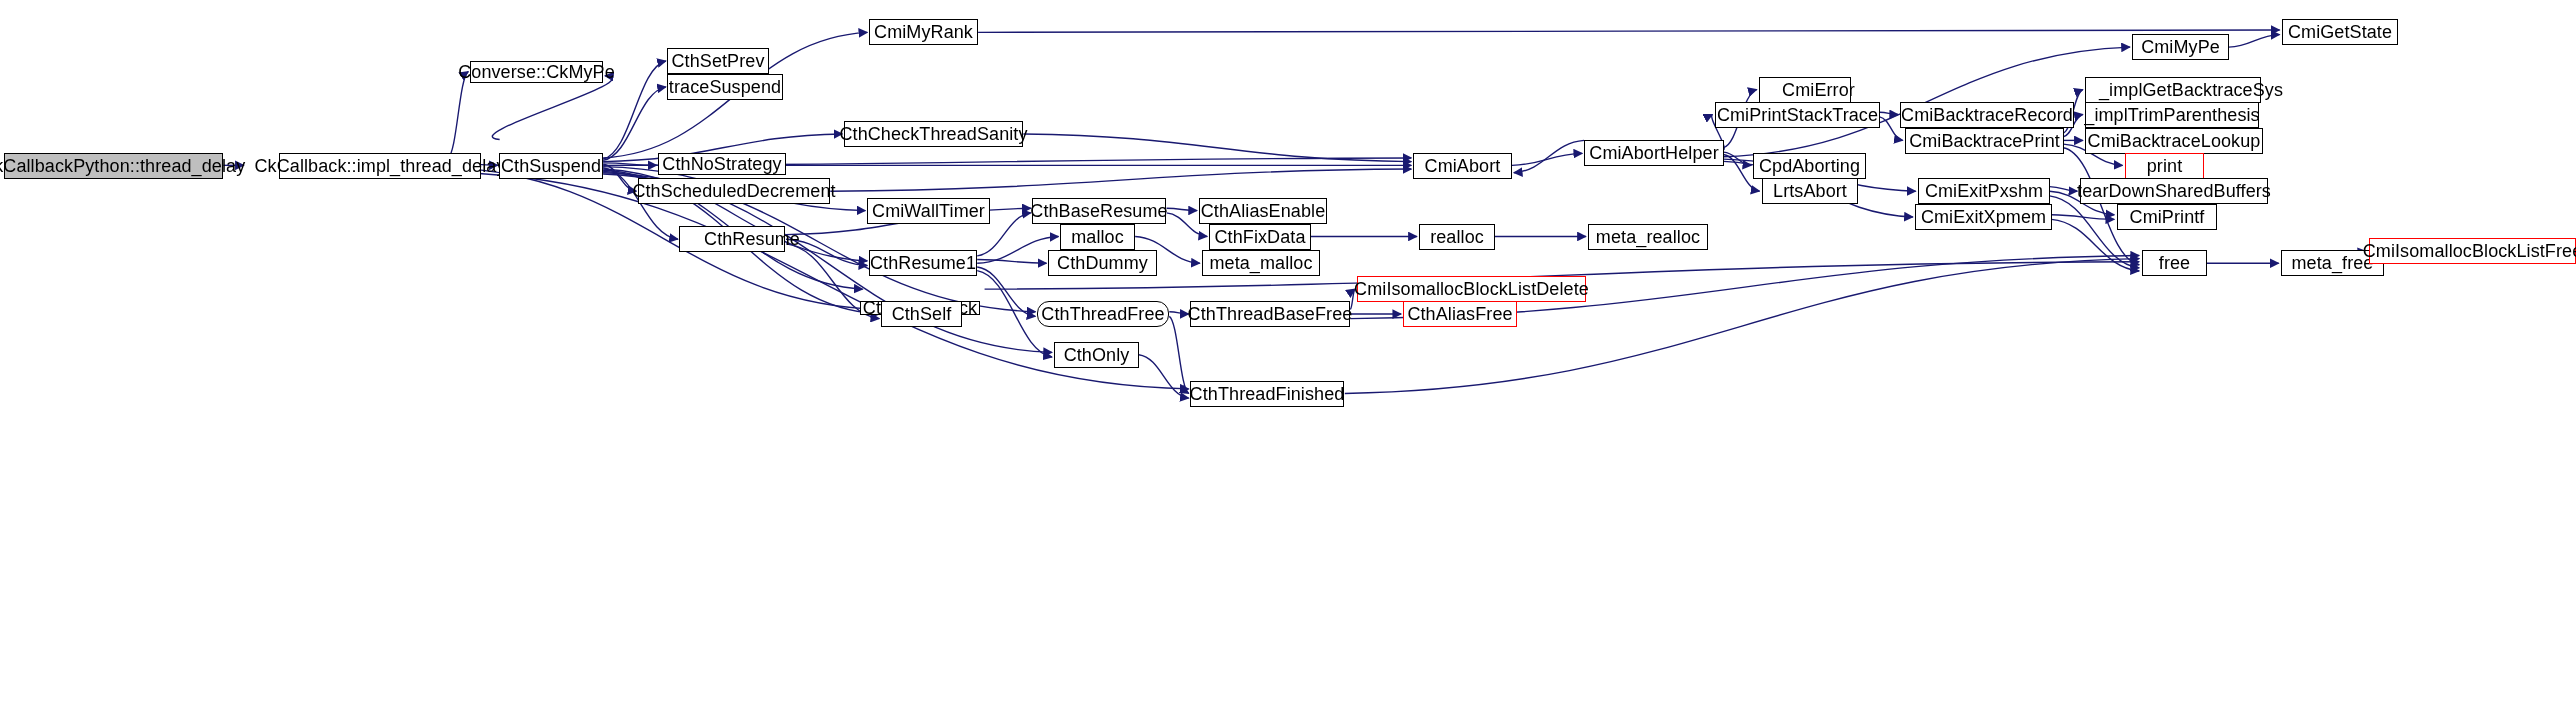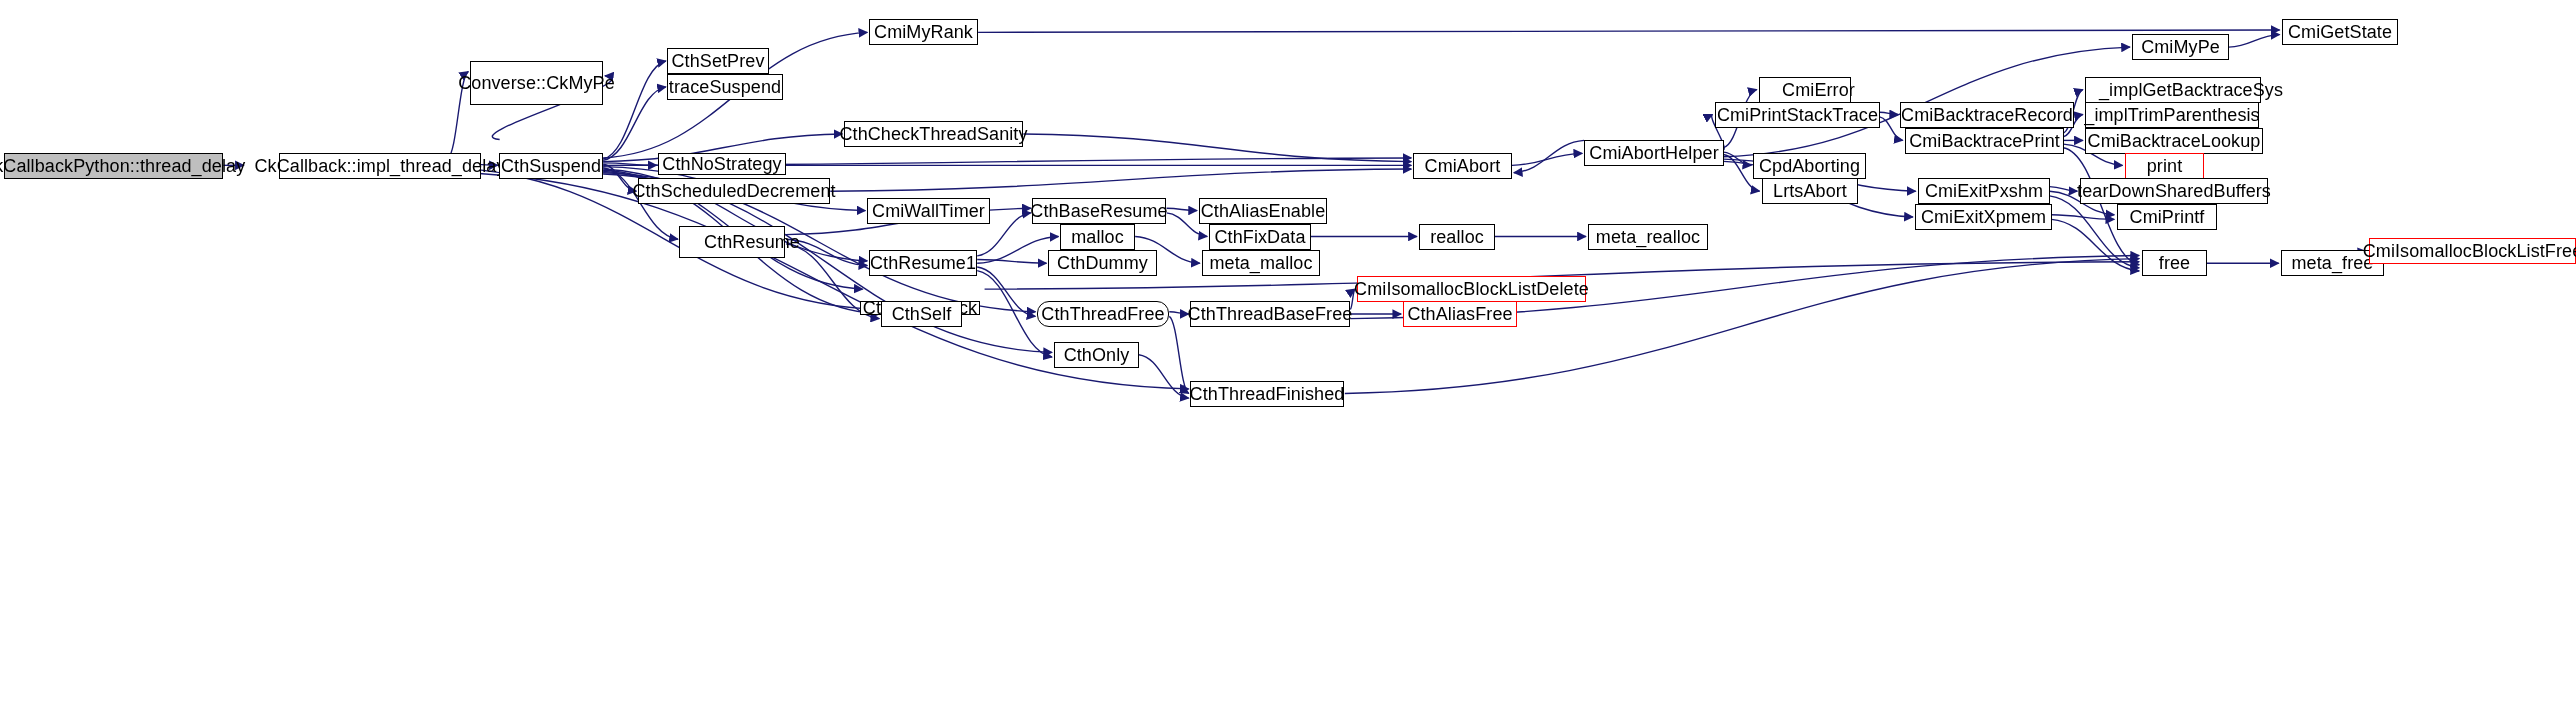--- a/index.html
+++ b/index.html
@@ -133,21 +133,21 @@
         <path d="M 2579 285 C 2587.1 284.09, 2552.9 272.91, 2561 272" fill="none" stroke="#191970" stroke-width="1.5" marker-end="url(#arrow)"></path>
       </g>
   </svg>
   <div id="node-layer">
       <div class="gnode root" style="left: 3.7px; top: 153px; width: 219px; height: 26px;">
         <span class="gnode-label">CkCallbackPython::thread_delay</span>
       </div>
       <div class="gnode" style="left: 245px; top: 153px; width: 202px; height: 26px; margin-left: 34px;">
         <span class="gnode-label">CkCallback::impl_thread_delay</span>
       </div>
-      <div class="gnode" style="left: 470px; top: 61px; width: 133px; height: 44px; justify-content: center;">
+      <div class="gnode" style="left: 470px; top: 61px; width: 133px; height: 22px; justify-content: center;">
         <span class="gnode-label">Converse::CkMyPe</span>
       </div>
       <div class="gnode" style="left: 499px; top: 153px; width: 104px; height: 26px;">
         <span class="gnode-label">CthSuspend</span>
       </div>
       <div class="gnode" style="left: 667px; top: 48px; width: 102px; height: 26px; text-align: center;">
         <span class="gnode-label">CthSetPrev</span>
       </div>
       <div class="gnode" style="left: 667px; top: 74px; width: 116px; height: 26px;">
         <span class="gnode-label">traceSuspend</span>
@@ -160,21 +160,21 @@
       </div>
       <div class="gnode" style="left: 869px; top: 19.4px; width: 109px; height: 26px;">
         <span class="gnode-label">CmiMyRank</span>
       </div>
       <div class="gnode" style="left: 844px; top: 121px; width: 179px; height: 26px;">
         <span class="gnode-label">CthCheckThreadSanity</span>
       </div>
       <div class="gnode" style="left: 867px; top: 198px; width: 123px; height: 26px;">
         <span class="gnode-label">CmiWallTimer</span>
       </div>
-      <div class="gnode" style="left: 679px; top: 226px; width: 106px; height: 32px; padding-left: 40px;">
+      <div class="gnode" style="left: 679px; top: 226px; width: 106px; height: 26px; padding-left: 40px;">
         <span class="gnode-label">CthResume</span>
       </div>
       <div class="gnode" style="left: 869px; top: 250px; width: 108px; height: 26px;">
         <span class="gnode-label">CthResume1</span>
       </div>
       <div class="gnode" style="left: 860px; top: 276px; width: 120px; height: 14px; margin-top: 25px;">
         <span class="gnode-label">CthFiberBlock</span>
       </div>
       <div class="gnode" style="left: 881px; top: 301px; width: 81px; height: 26px;">
         <span class="gnode-label">CthSelf</span>

